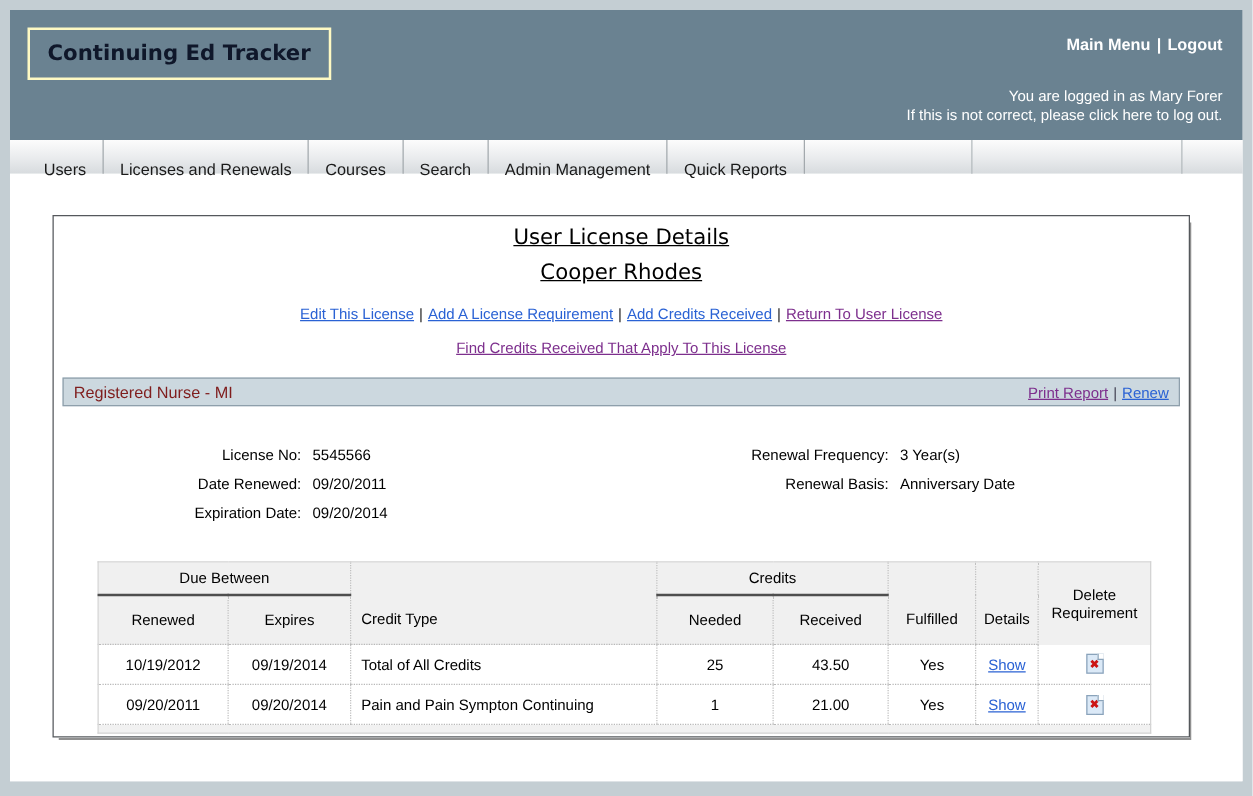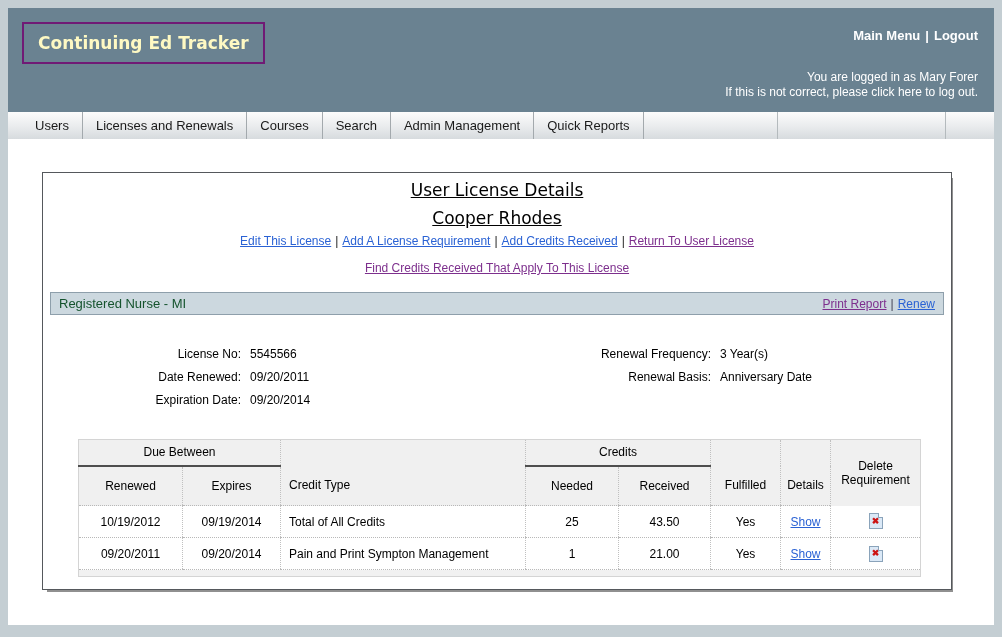--- a/index.html
+++ b/index.html
@@ -8,76 +8,76 @@
     background: #c4ced3;
     font-family: "Liberation Sans", sans-serif;
     color: #000;
   }
   .page { width: 986px; margin: 8px auto 0; background: #fff; }
 
   
   .app-header { position: relative; height: 104px; background: #6a8291; }
   .logo-box {
     position: absolute; left: 14px; top: 14px;
-    border: 2px solid #701a75; padding: 9px 14px;
+    border: 2px solid #fef9c3; padding: 9px 14px;
     font-family: "DejaVu Sans", sans-serif;
-    font-size: 17px; font-weight: bold; color: #fef9c3;
+    font-size: 17px; font-weight: bold; color: #0f172a;
   }
   .menu-links {
     position: absolute; top: 20px; right: 16px;
     font-size: 13px; font-weight: bold; color: #fff;
   }
   .menu-links a { color: #fff; text-decoration: none; cursor: pointer; }
   .menu-sep { padding: 0 5px; }
   .login-info {
     position: absolute; top: 62px; right: 16px;
     text-align: right; font-size: 12px; line-height: 15px; color: #fff;
   }
   .login-info a { color: #ffffff; text-decoration: none; cursor: pointer; }
 
   
   .nav-bar {
     display: flex; height: 27px;
     background: linear-gradient(180deg, #fcfcfc 0%, #e9ebed 55%, #d7dbde 100%);
     padding-left: 14px; font-size: 13px; color: #1a1a1a;
   }
   .nav-tab {
-    line-height: 27px; padding: 0 13px;
+    line-height: 27px; padding: 10px 13px;
     border-right: 1px solid #a3a9ad; cursor: pointer; white-space: nowrap;
   }
   .nav-spacer { border-right: 1px solid #b4babd; }
   .nav-spacer.s1 { width: 134px; }
   .nav-spacer.s2 { width: 168px; }
 
   
   .content { min-height: 486px; background: #fff; }
   .panel {
     width: 910px; height: 418px; margin-left: 34px;
     border: 1px solid #55585c;
     box-shadow: 3px 4px 0 -2px #909090;
     position: relative; top: 33px;
   }
   .panel-title {
     margin-top: 7px; text-align: center;
     font-family: "DejaVu Sans", sans-serif; font-size: 17px; line-height: 21px; text-decoration: underline;
   }
-  .action-links { margin-top: 5px; text-align: center; font-size: 12px; }
+  .action-links { margin-top: 15px; text-align: center; font-size: 12px; }
   .action-links .sep, .find-row .sep { color: #222; padding: 0 4px; }
   a.lnk { color: #2a62d4; text-decoration: underline; cursor: pointer; }
   a.lnk.visited { color: #7d2f8d; }
   .find-row { margin-top: 13px; text-align: center; font-size: 12px; }
 
   
   .license-bar {
     margin: 17px 7px 0 7px; height: 23px;
     background: #ccd8df; border: 1px solid #8e9fab;
     display: flex; align-items: center; justify-content: space-between;
     padding: 0 8px;
   }
-  .license-bar .bar-title { font-size: 13px; color: #14532d; }
+  .license-bar .bar-title { font-size: 13px; color: #7f1d1d; }
   .license-bar .bar-links { font-size: 12px; }
   .license-bar .bar-links .sep { color: #445; padding: 0 4px; }
 
   
   .info-grid {
     margin-top: 28px; display: grid;
     grid-template-columns: 198px 350px 120px auto;
     font-size: 12px; line-height: 23px;
   }
   .info-grid .lbl { text-align: right; }
@@ -227,21 +227,21 @@
             <td class="bl"><a class="show-lnk">Show</a></td>
             <td class="bl">
               <span class="del-btn">
                   <span class="x">✖</span>
                 </span>
             </td>
           </tr>
           <tr>
             <td>09/20/2011</td>
             <td class="bl">09/20/2014</td>
-            <td class="bl lft">Pain and Print Sympton Management</td>
+            <td class="bl lft">Pain and Pain Sympton Continuing</td>
             <td class="bl">1</td>
             <td class="bl">21.00</td>
             <td class="bl">Yes</td>
             <td class="bl"><a class="show-lnk">Show</a></td>
             <td class="bl">
               <span class="del-btn">
                   <span class="x">✖</span>
                 </span>
             </td>
           </tr>

